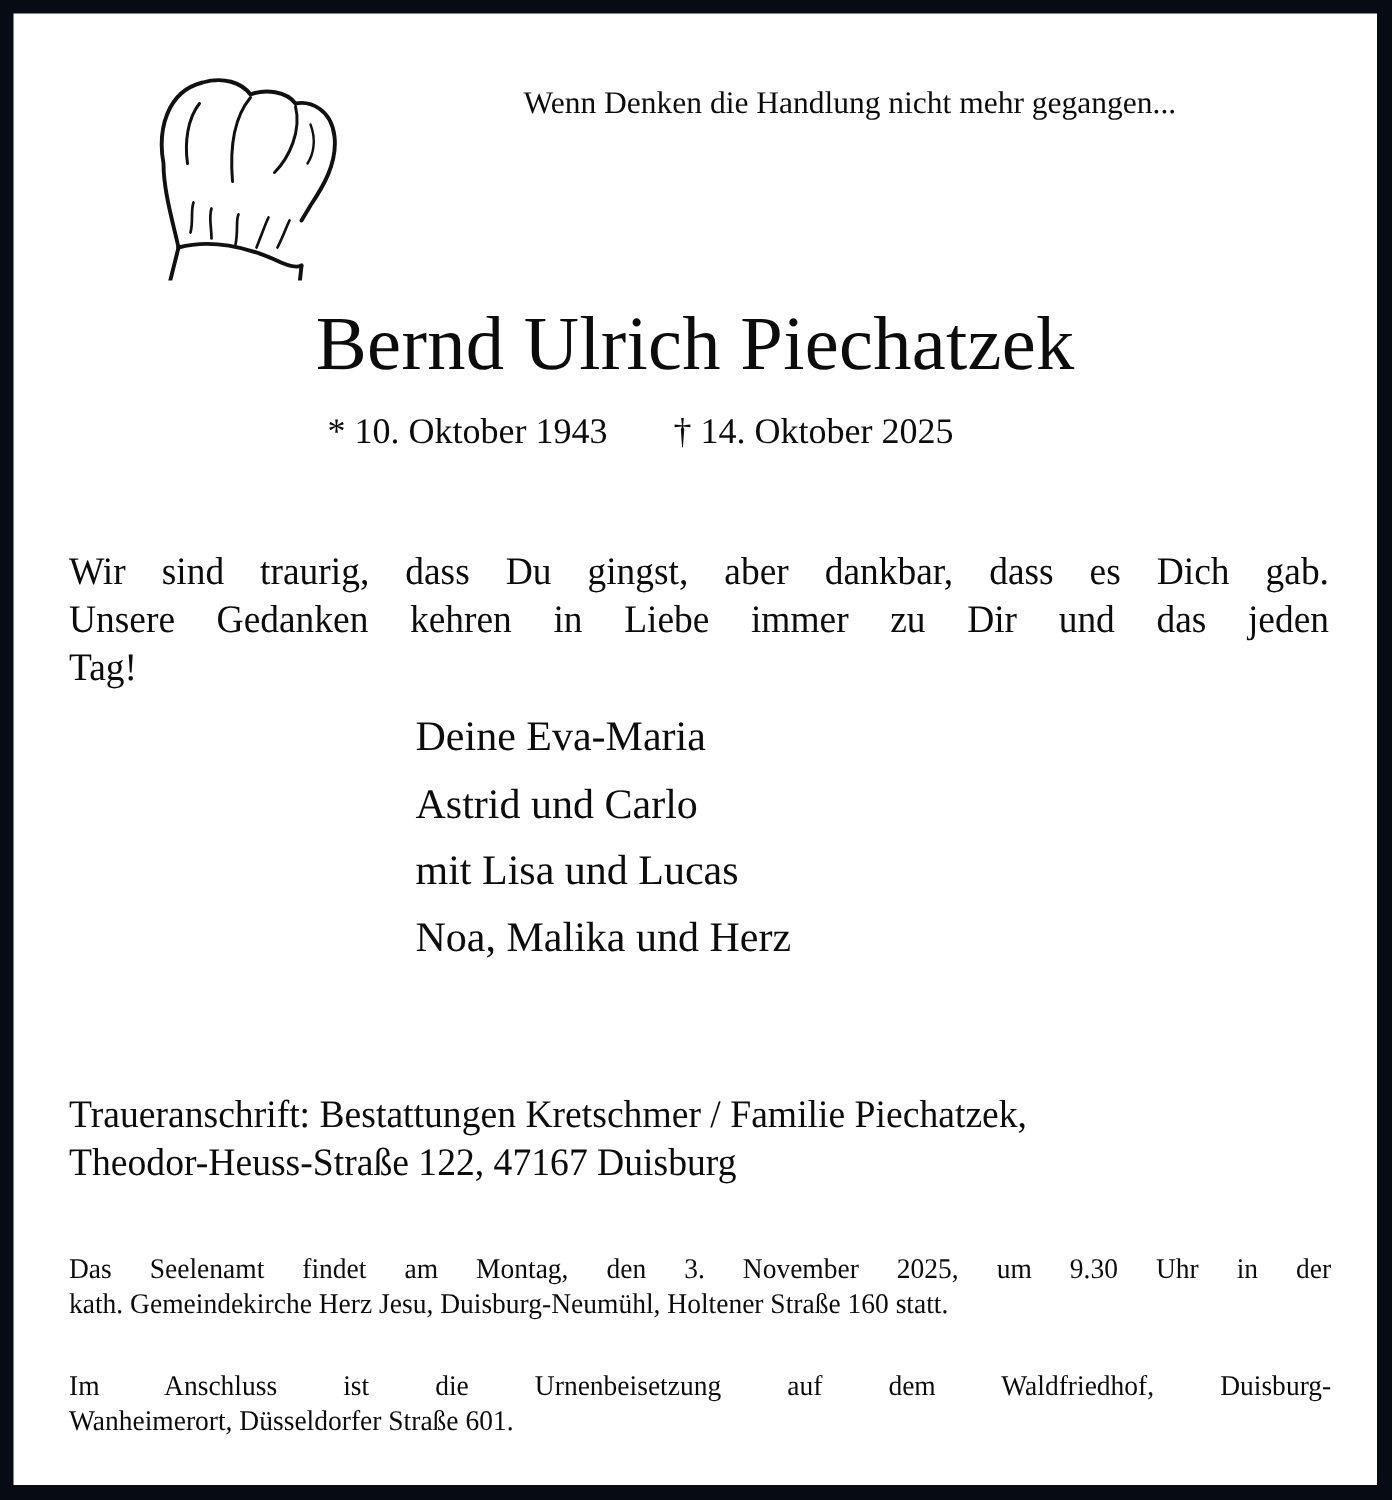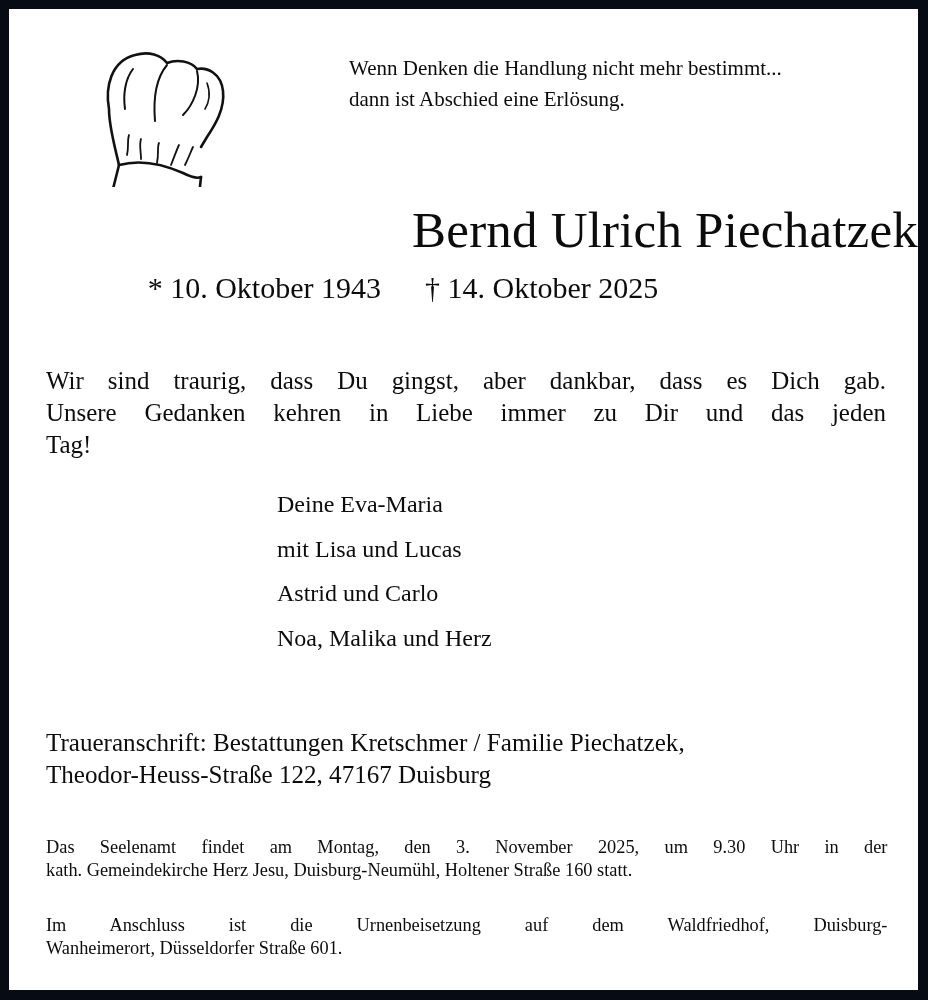--- a/index.html
+++ b/index.html
@@ -1,25 +1,25 @@
 <!DOCTYPE html>
 <html><head>
 <meta charset="utf-8">
 <style>
   html, body { margin:0; padding:0; }
   body { width:928px; height:1000px; background:#060b14; position:relative; overflow:hidden; font-family:"Liberation Serif", "DejaVu Serif", serif; color:#0c0c0c; }
   .card { position:absolute; left:9px; top:9px; width:909px; height:981px; background:#ffffff; }
   .abs { position:absolute; white-space:nowrap; }
   .hat { position:absolute; left:88px; top:38px; width:130px; height:140px; }
   .quote { left:340px; top:44px; font-size:21px; line-height:31px; }
-  .name { left:0; width:909px; text-align:right; top:190px; font-size:51px; line-height:62px; letter-spacing:0.2px; }
-  .dates { left:0; width:788px; text-align:center; top:262px; font-size:30px; line-height:34px; }
+  .name { left:0; width:909px; text-align:center; top:190px; font-size:51px; line-height:62px; letter-spacing:0.2px; }
+  .dates { left:0; width:788px; text-align:center; top:262px; font-size:24px; line-height:34px;padding-left:24px; }
   .dates .gap { display:inline-block; width:44px; }
   .intro { left:37px; top:356px; width:840px; font-size:26px; line-height:32px; white-space:normal; text-align:justify; transform:scaleX(0.96); transform-origin:left top; width:875px; }
-  .signers { left:268px; top:461px; font-size:24px; line-height:44.5px;margin-top:12px; }
+  .signers { left:268px; top:461px; font-size:28px; line-height:44.5px; }
   .addr { left:37px; top:718px; font-size:26px; line-height:32px; transform:scaleX(0.965); transform-origin:left top; }
   .small { left:37px; width:872px; font-size:19px; line-height:23px; white-space:normal; text-align:justify; text-align-last:left; transform:scaleX(0.965); transform-origin:left top; }
   .p1 { top:826px; }
   .p2 { top:904px; }
   .line { display:block; }
   .just { display:block; text-align:justify; text-align-last:justify; }
 </style>
 </head>
 <body>
 
@@ -43,40 +43,39 @@
     <path d="M22 118 C44 112 68 118 86 126 C94 130 100 132 104 130" stroke-width="2.6"></path>
 
     <path d="M22 118 L14 150" stroke-width="2.6"></path>
     <path d="M104 130 L100 168" stroke-width="2.6"></path>
 
     <path d="M14 150 C30 146 70 154 100 168" stroke-width="2.6"></path>
     <path d="M14 150 C20 162 50 172 80 176 C94 178 102 174 100 168" stroke-width="3.4"></path>
   </svg>
 
   <div class="abs quote">
-    <span class="line">Wenn Denken die Handlung nicht mehr bestimmt...</span>
-    <span class="line">dann ist Abschied eine Erlösung.</span>
+    <span class="line">Wenn Denken die Handlung nicht mehr gegangen...</span>
   </div>
 
   <div class="abs name">Bernd Ulrich Piechatzek</div>
 
   <div class="abs dates">
     <span>* 10. Oktober 1943</span><span class="gap"></span><span>† 14. Oktober 2025</span>
   </div>
 
   <div class="abs intro">
     <span class="just">Wir sind traurig, dass Du gingst, aber dankbar, dass es Dich gab.</span>
     <span class="just">Unsere Gedanken kehren in Liebe immer zu Dir und das jeden</span>
     <span class="line">Tag!</span>
   </div>
 
   <div class="abs signers">
     <span class="line">Deine Eva-Maria</span>
+    <span class="line">Astrid und Carlo</span>
     <span class="line">mit Lisa und Lucas</span>
-    <span class="line">Astrid und Carlo</span>
     <span class="line">Noa, Malika und Herz</span>
   </div>
 
   <div class="abs addr">
     <span class="line">Traueranschrift: Bestattungen Kretschmer / Familie Piechatzek,</span>
     <span class="line">Theodor-Heuss-Straße 122, 47167 Duisburg</span>
   </div>
 
   <div class="abs small p1">
     <span class="just">Das Seelenamt findet am Montag, den 3. November 2025, um 9.30 Uhr in der</span>

